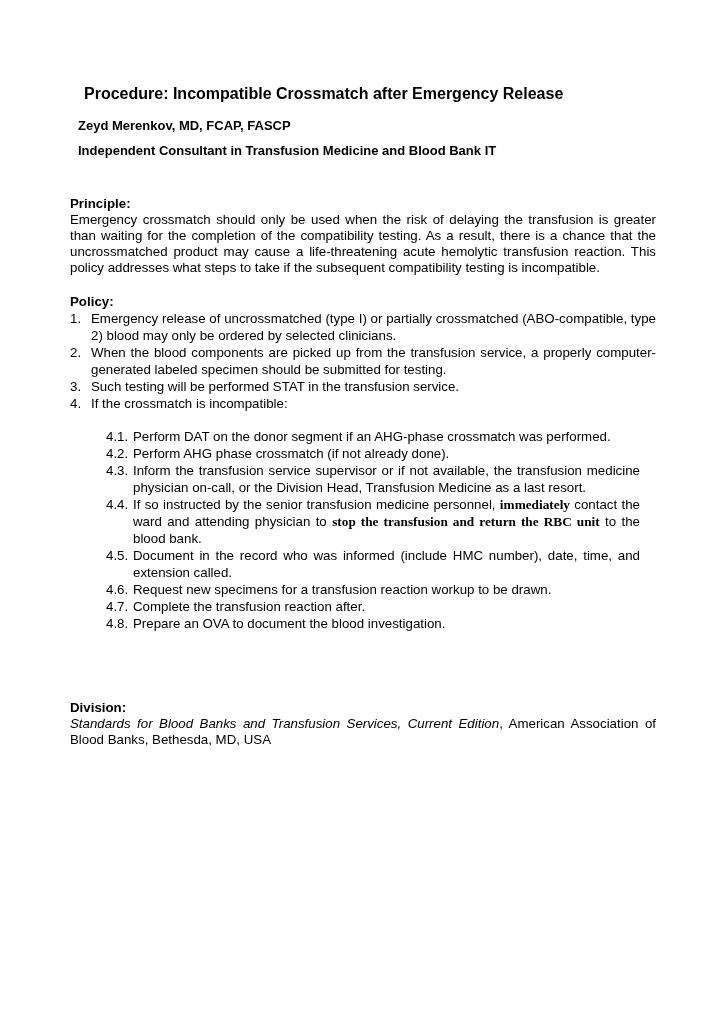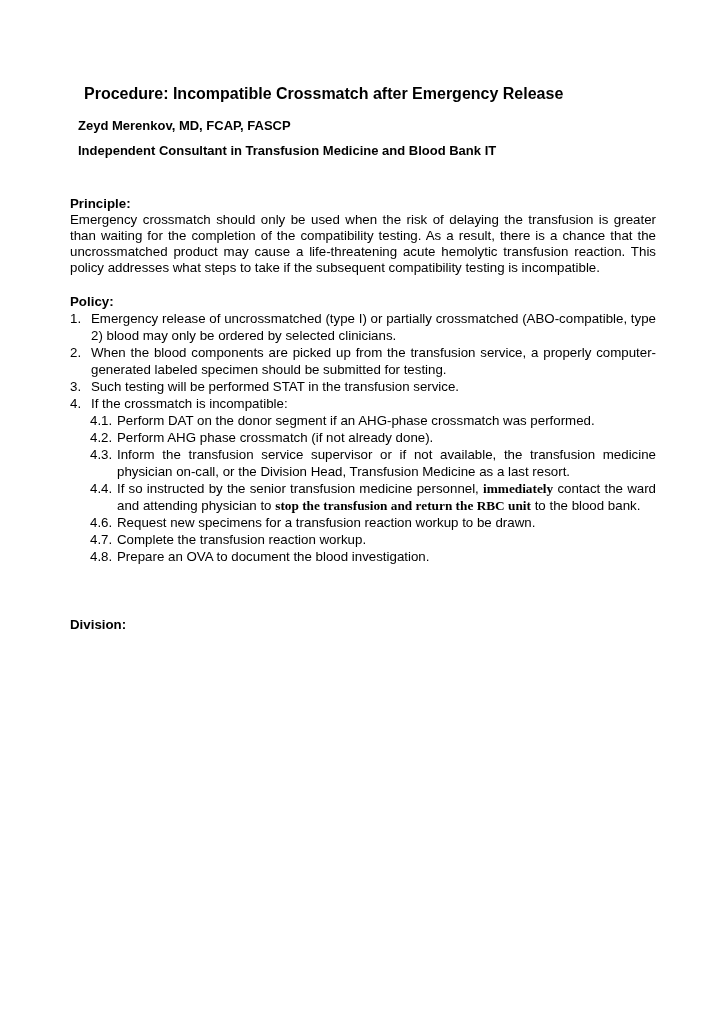--- a/index.html
+++ b/index.html
@@ -11,21 +11,21 @@
   .title { font-weight: bold; font-size: 16px; line-height: 19px; margin: 14px; }
   .author, .affil { font-weight: bold; font-size: 13px; line-height: 17px; margin: 8px; }
   .head { font-weight: bold; font-size: 13.3px; line-height: 17px; margin: 0; }
   .para { font-size: 13.3px; line-height: 16px; text-align: justify; margin: 0; }
   .gap1 { height: 28px; }
   .gap2 { height: 17px; }
   .gap3 { height: 51px; }
   .ol { margin: 0; padding: 0; list-style: none; }
   .li { position: relative; padding-left: 21px; font-size: 13.3px; line-height: 17px; text-align: justify; }
   .li .num { position: absolute; left: 0; top: 0; }
-  .sub { margin: 0; padding: 0; list-style: none; }
+  .sub { margin: 16px; padding: 0; list-style: none; }
   .sli { position: relative; padding-left: 48px; font-size: 13.3px; line-height: 17px; text-align: justify; margin-left: -1px;}
   .sli .num { position: absolute; left: 21px; top: 0; }
   .ref-title { font-style: italic; }
   b { font-weight: bold; font-family: Liberation Serif, serif; }
 </style>
 </head>
 <body>
 
 <div class="page">
   <p class="title">Procedure:  Incompatible Crossmatch after Emergency Release</p>
@@ -68,30 +68,35 @@
       </div>
       <div class="sli">
         <span class="num">4.3.</span>
         <span>Inform the transfusion service supervisor or if not available, the transfusion medicine physician on-call, or the Division Head, Transfusion Medicine as a last resort.</span>
       </div>
       <div class="sli">
         <span class="num">4.4.</span>
         <span>If so instructed by the senior transfusion medicine personnel, </span><b>immediately</b><span> contact the ward and attending physician to </span><b>stop the transfusion and return the RBC unit</b><span> to the blood bank.</span>
       </div>
       <div class="sli">
+        <span class="num">4.5.</span>
+        <span>Document in the record who was informed (include HMC number), date, time, and extension called.</span>
+      </div>
+      <div class="sli">
         <span class="num">4.6.</span>
         <span>Request new specimens for a transfusion reaction workup to be drawn.</span>
       </div>
       <div class="sli">
         <span class="num">4.7.</span>
-        <span>Complete the transfusion reaction workup.</span>
+        <span>Complete the transfusion reaction after.</span>
       </div>
       <div class="sli">
         <span class="num">4.8.</span>
         <span>Prepare an OVA to document the blood investigation.</span>
       </div>
     </div>
   </div>
 
   <div class="gap3"></div>
 
   <p class="head">Division:</p>
+  <p class="para"><span class="ref-title">Standards for Blood Banks and Transfusion Services, Current Edition</span><span>, American Association of Blood Banks, Bethesda, MD, USA</span></p>
 </div>
 
 </body></html>

